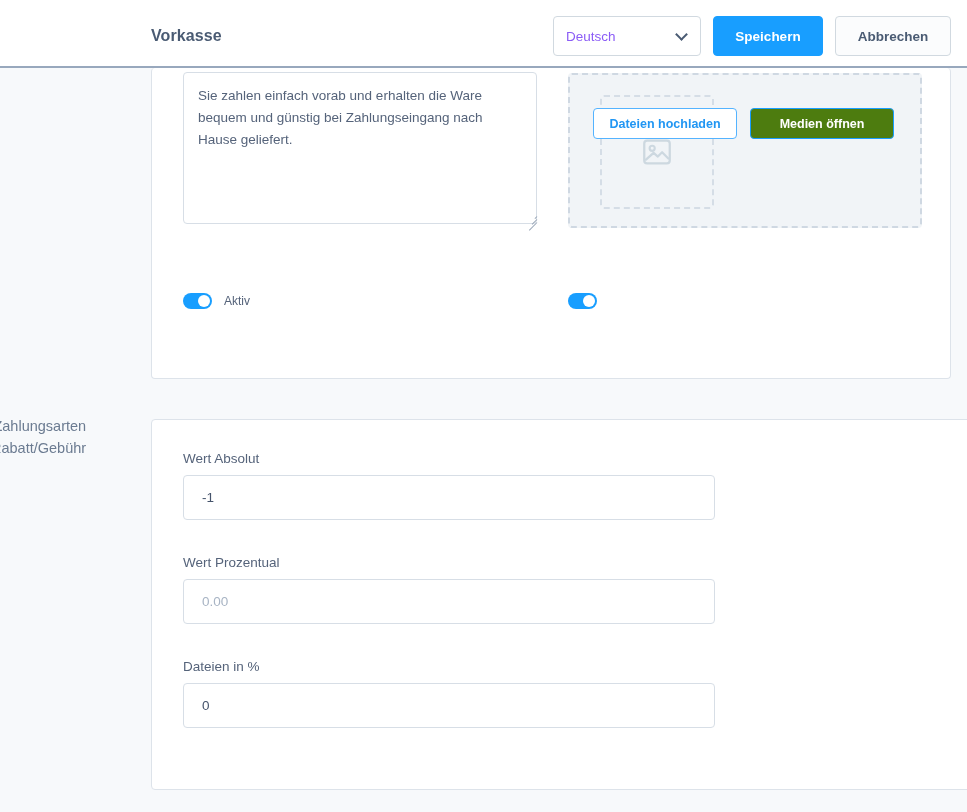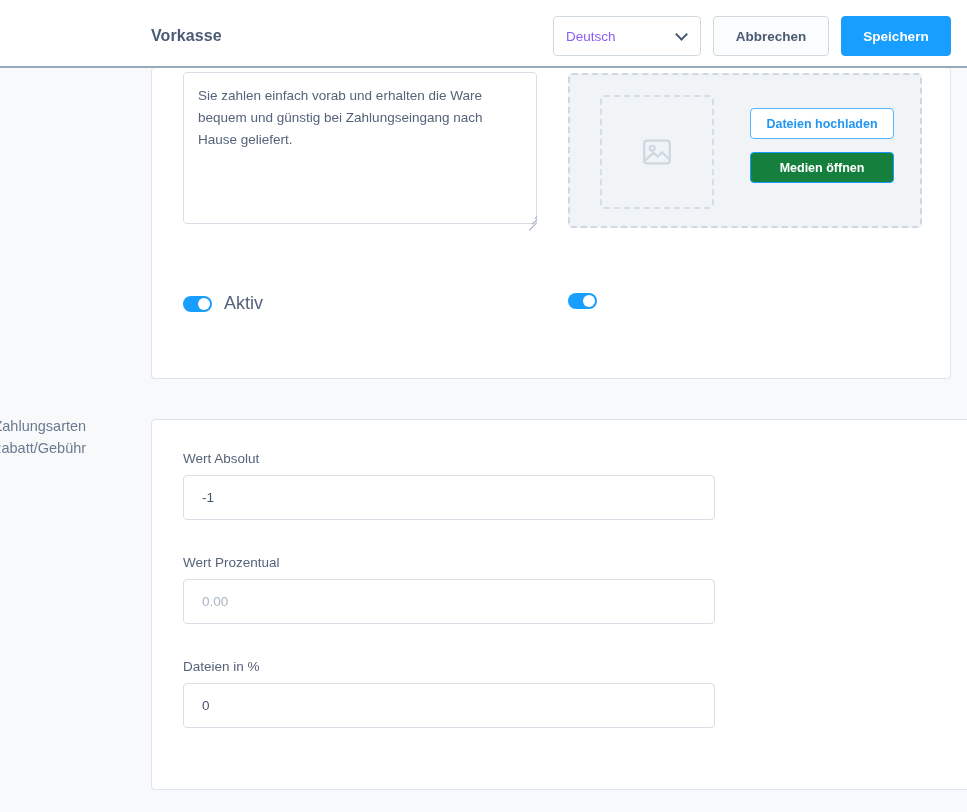--- a/index.html
+++ b/index.html
@@ -162,35 +162,35 @@
     border: 2px dashed #d5dde6;
     border-radius: 4px;
     display: flex;
     align-items: center;
     justify-content: center;
   }
   #media-buttons {
     position: absolute;
     right: 26px; top: 33px;
     display: flex;
-    flex-direction: column;
+    flex-direction: row;
     gap: 13px;
   }
   .btn-upload {
     width: 144px; height: 31px;
     background: #ffffff;
     border: 1px solid #54b3ff;
     color: #2196f3;
     border-radius: 4px;
     font-size: 12.5px;
     font-weight: 700;
   }
   .btn-media {
     width: 144px; height: 31px;
-    background: #15803d;
+    background: #4d7c0f;
     border: 1px solid #189eff;
     color: #ffffff;
     border-radius: 4px;
     font-size: 12.5px;
     font-weight: 700;
   }
 
   
   .toggle-row {
     position: absolute;
@@ -209,21 +209,21 @@
     cursor: pointer;
   }
   .switch .knob {
     position: absolute;
     right: 2px; top: 2px;
     width: 12px; height: 12px;
     border-radius: 50%;
     background: #ffffff;
   }
   .toggle-label {
-    font-size: 18px;
+    font-size: 12px;
     color: #55637a;
     white-space: nowrap;
   }
 
   
   .field { position: absolute; left: 31px; width: 532px; }
   #field-absolute   { top: 31px; }
   #field-percent    { top: 135px; }
   #field-tax        { top: 239px; }
   .field-label {
@@ -251,22 +251,22 @@
 <div id="header">
   <div id="header-title">Vorkasse</div>
 
   <div id="header-actions">
 
     <div class="lang-select">
       <span class="lbl">Deutsch</span>
       <span class="chev"></span>
     </div>
 
+    <div class="btn btn-save">Speichern</div>
     <div class="btn btn-cancel">Abbrechen</div>
-    <div class="btn btn-save">Speichern</div>
   </div>
 </div>
 
 <div id="body">
 
   <div class="card" id="card-general">
 
     <textarea id="desc-textarea" placeholder="" style="">Sie zahlen einfach vorab und erhalten die Ware bequem und günstig bei Zahlungseingang nach Hause geliefert.</textarea>
     <div id="resize-grip">
       <span></span>

